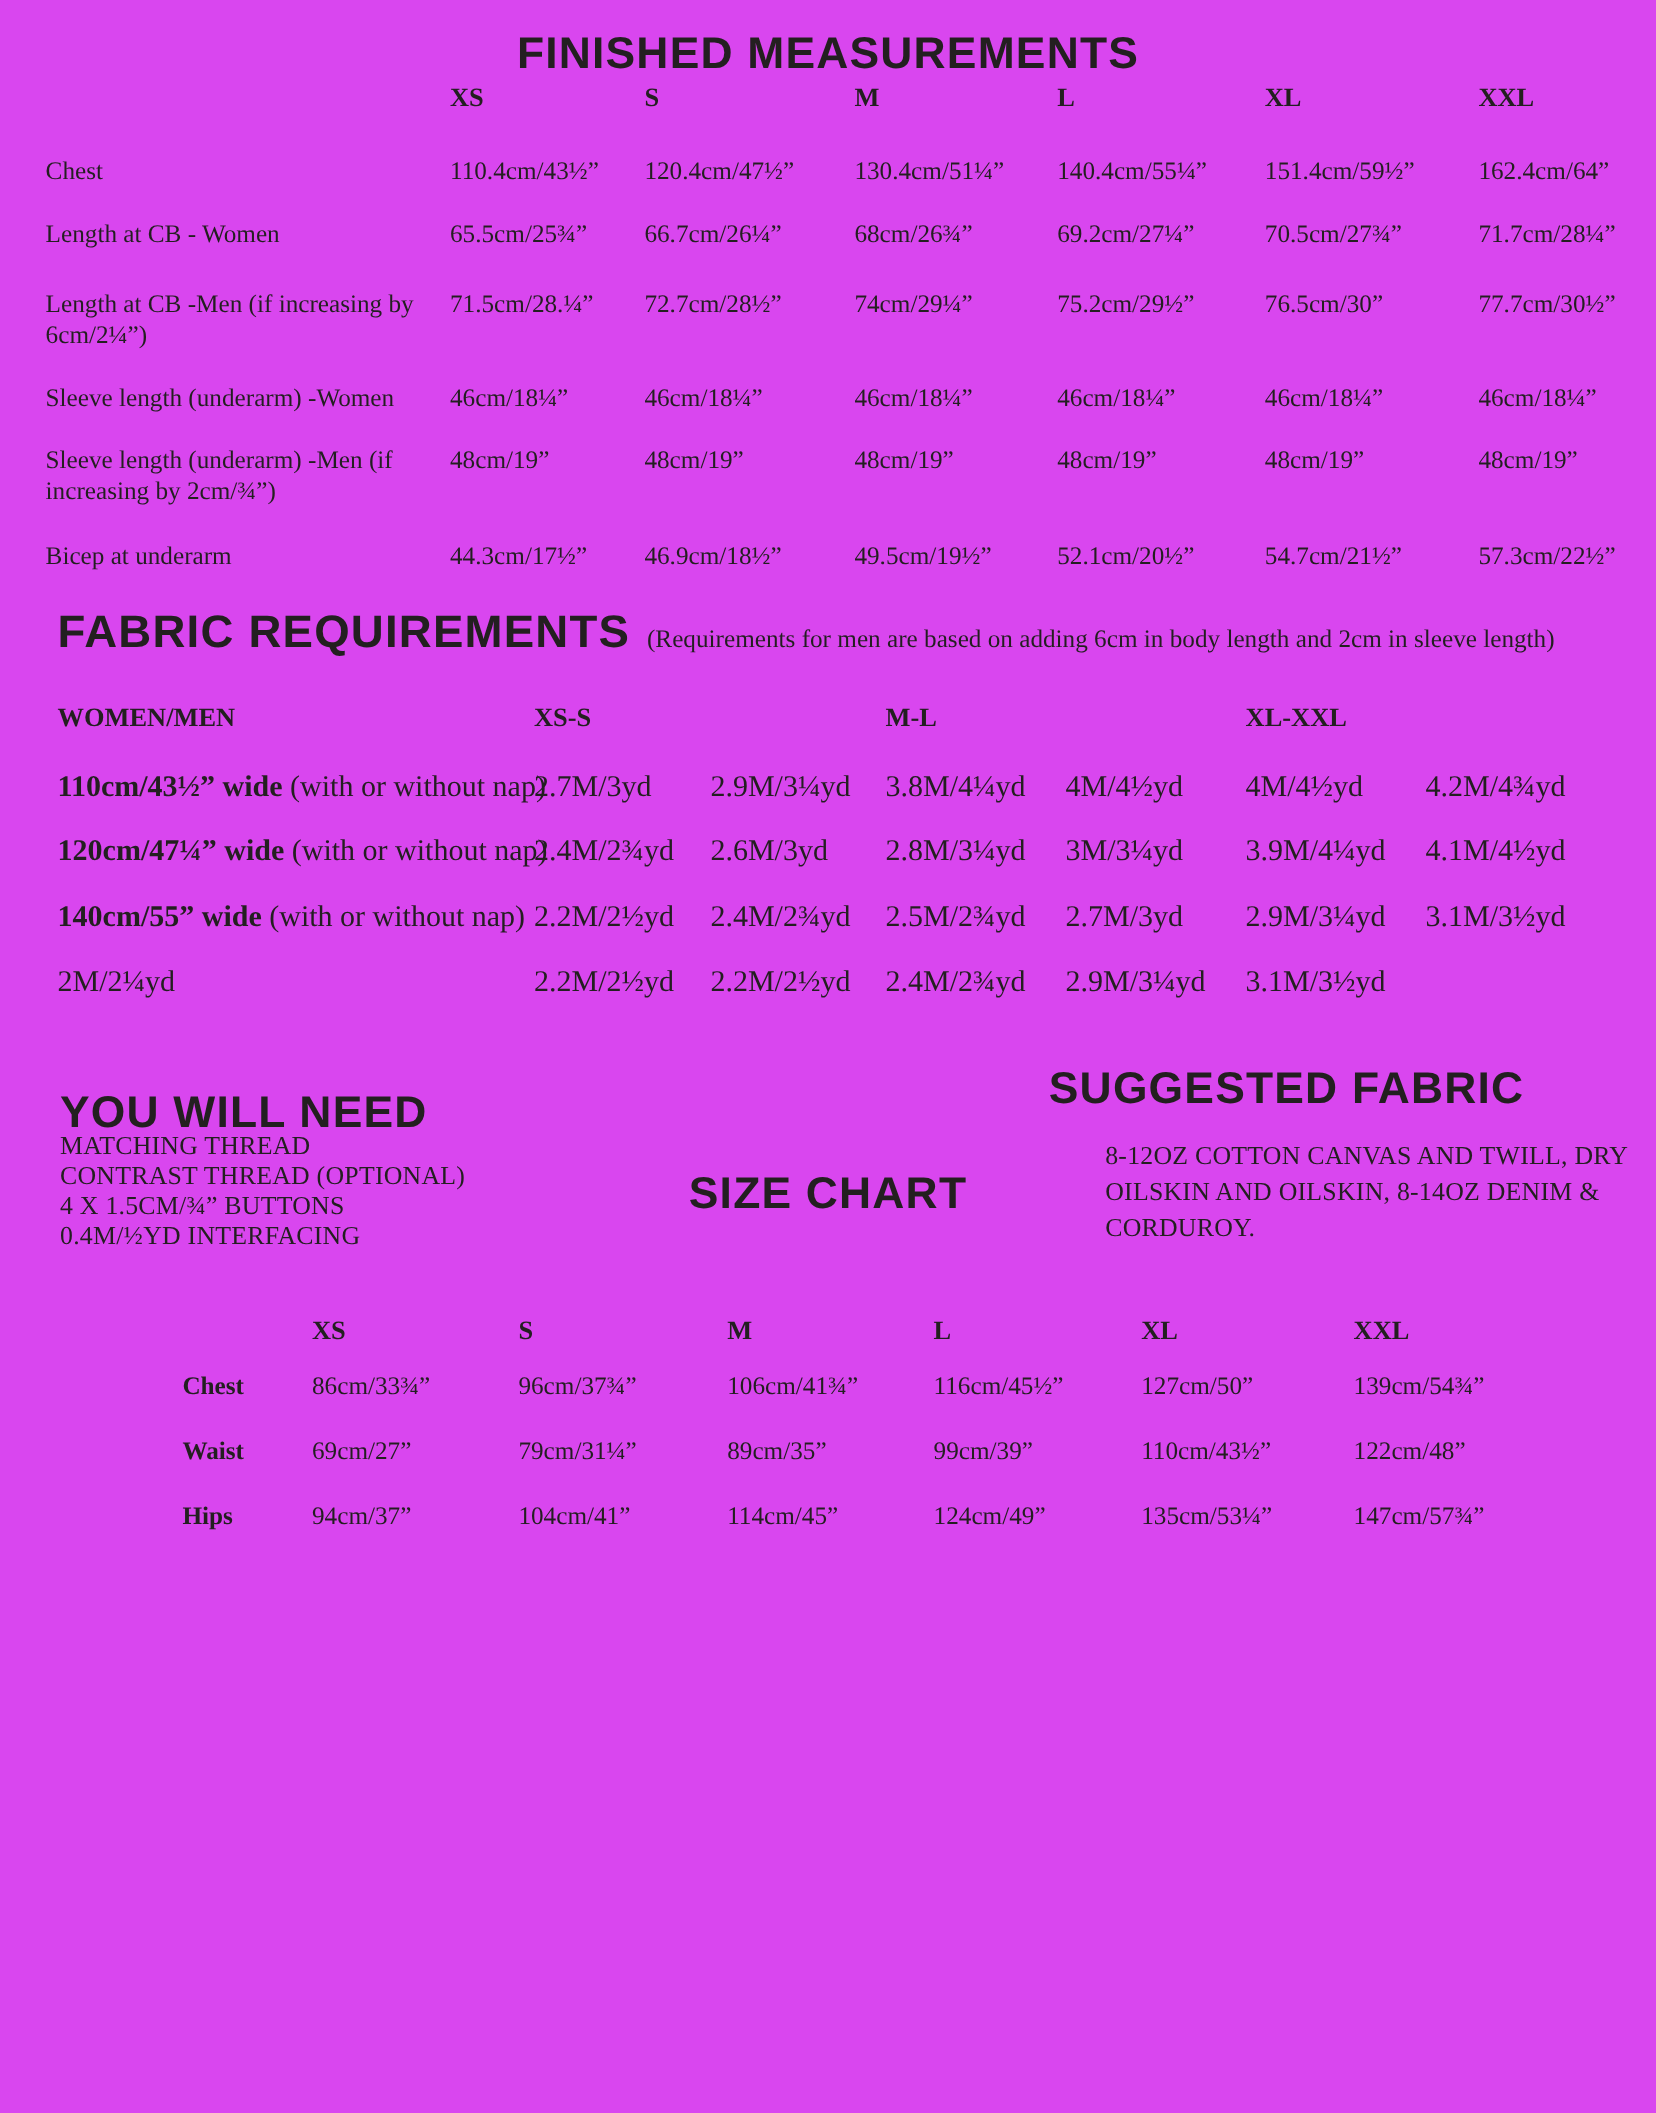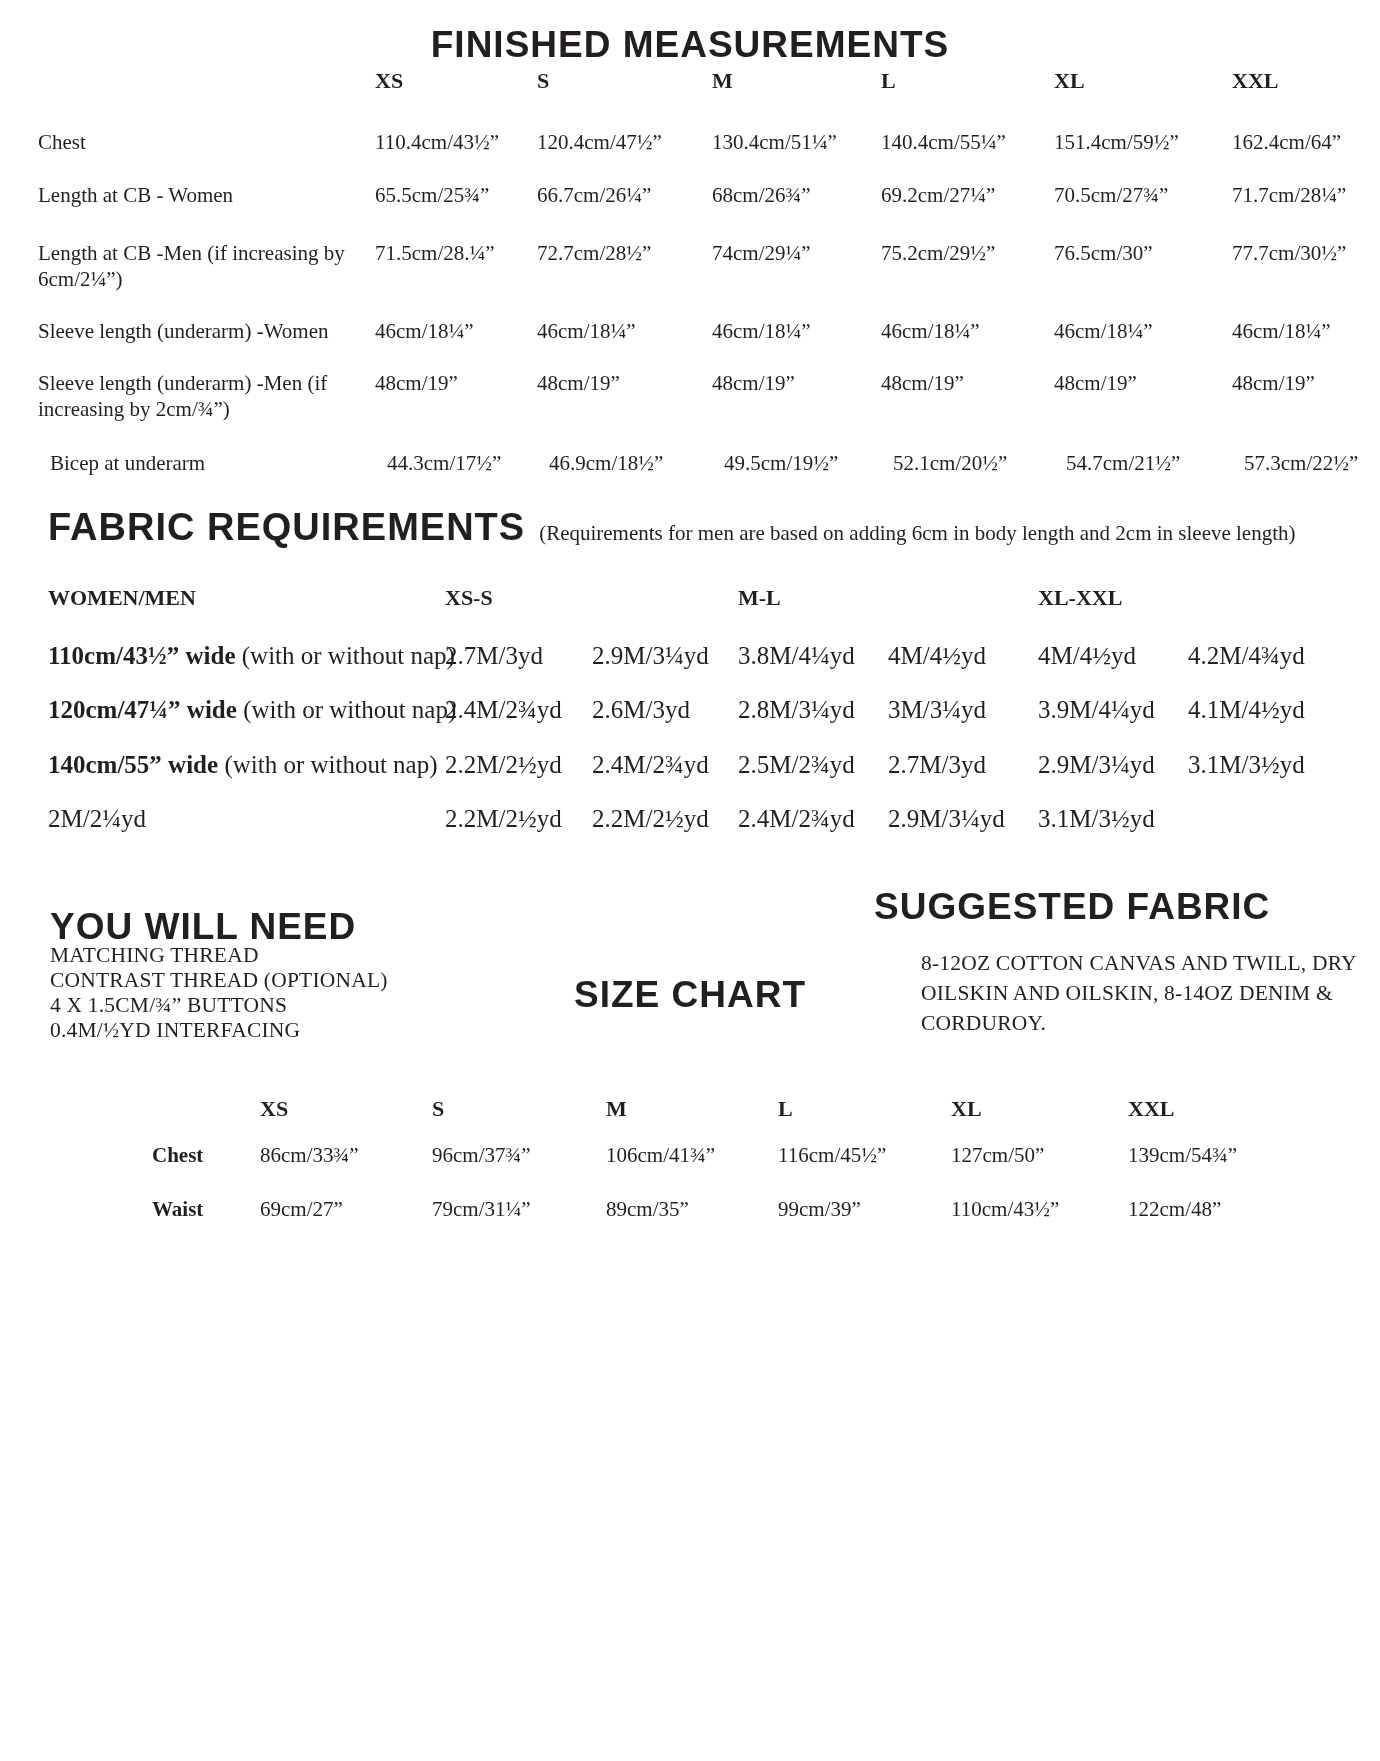--- a/index.html
+++ b/index.html
@@ -1,20 +1,20 @@
 <!DOCTYPE html>
 <html><head>
 <meta charset="utf-8">
 <style>
   * { margin:0; padding:0; box-sizing:border-box; }
   html,body { background:#e8e8e8; }
   .page {
     position:relative;
     width:1380px; height:1761px;
-    background:#ffffff;
+    background:#d946ef;
     margin:0 auto;
     color:#231f20;
     font-family:"Liberation Serif", serif;
     overflow:hidden;
   }
   .heading {
     font-family:"Liberation Sans", sans-serif;
     font-weight:700;
     font-size:37px;
     letter-spacing:1px;
@@ -135,21 +135,21 @@
   <div class="fm-row" style="top:370px;">
     <div class="lbl">Sleeve length (underarm) -Men (if increasing by 2cm/¾”)</div>
     <div>48cm/19”</div>
     <div>48cm/19”</div>
     <div>48cm/19”</div>
     <div>48cm/19”</div>
     <div>48cm/19”</div>
     <div>48cm/19”</div>
   </div>
 
-  <div class="fm-row" style="top:450px;margin-left:12px;">
+  <div class="fm-row" style="top:450px;">
     <div class="lbl">Bicep at underarm</div>
     <div>44.3cm/17½”</div>
     <div>46.9cm/18½”</div>
     <div>49.5cm/19½”</div>
     <div>52.1cm/20½”</div>
     <div>54.7cm/21½”</div>
     <div>57.3cm/22½”</div>
   </div>
 
   <div class="fabric-req-line">
@@ -241,14 +241,23 @@
   <div class="sc-row" style="top:1196px;">
     <div class="lbl">Waist</div>
     <div>69cm/27”</div>
     <div>79cm/31¼”</div>
     <div>89cm/35”</div>
     <div>99cm/39”</div>
     <div>110cm/43½”</div>
     <div>122cm/48”</div>
   </div>
 
+  <div class="sc-row" style="top:1250px;">
+    <div class="lbl">Hips</div>
+    <div>94cm/37”</div>
+    <div>104cm/41”</div>
+    <div>114cm/45”</div>
+    <div>124cm/49”</div>
+    <div>135cm/53¼”</div>
+    <div>147cm/57¾”</div>
+  </div>
 
 </div>
 
 </body></html>

